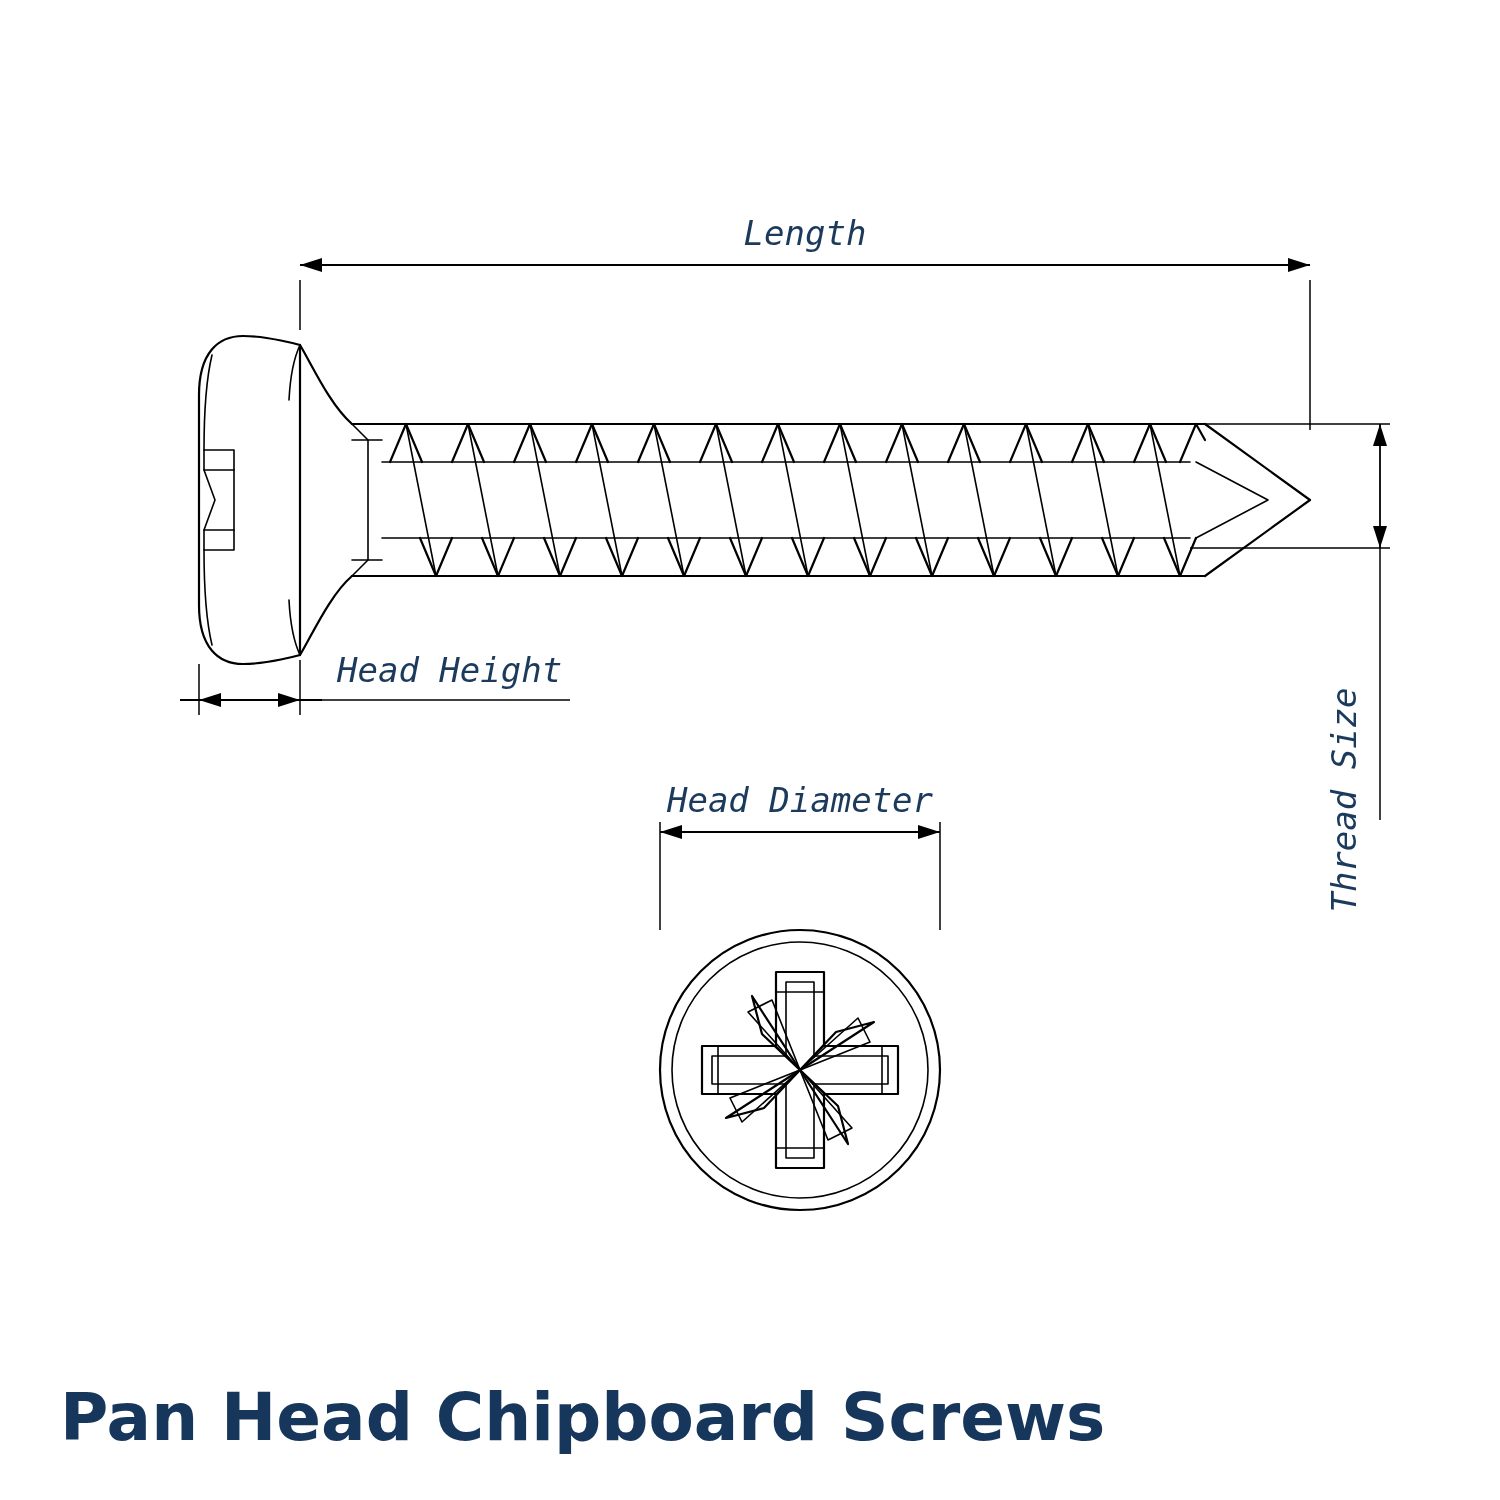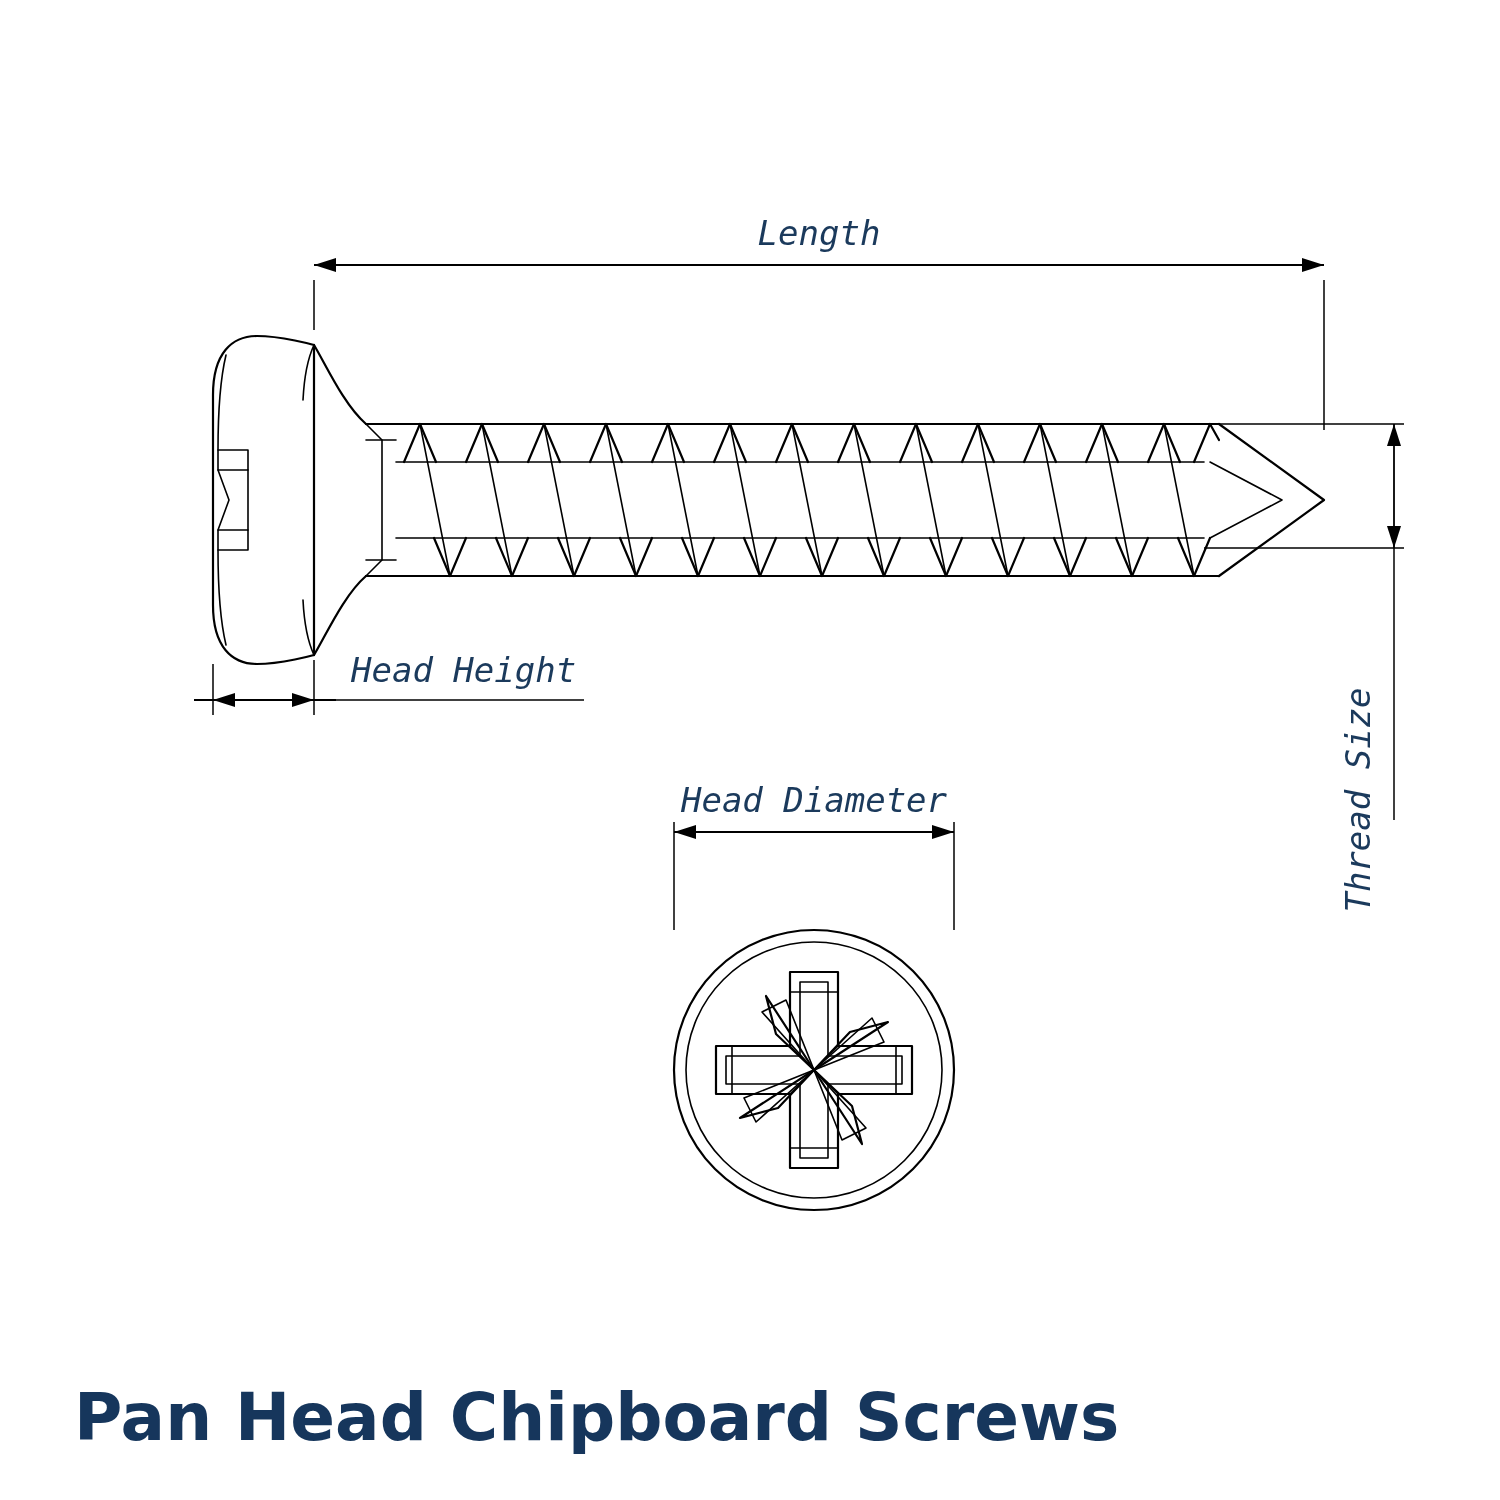--- a/index.html
+++ b/index.html
@@ -9,21 +9,21 @@
   }
   body {
     width: 1500px;
     height: 1500px;
     position: relative;
     overflow: hidden;
     font-family: "DejaVu Sans", sans-serif;
   }
   #diagram-root {
     position: absolute;
-    left: 14px;
+    left: 0;
     top: 0;
     width: 1188px;
     height: 1500px;
     text-decoration: underline;
   }
   svg.technical-drawing {
     display: block;
     width: 1500px;
     height: 1500px;
   }

